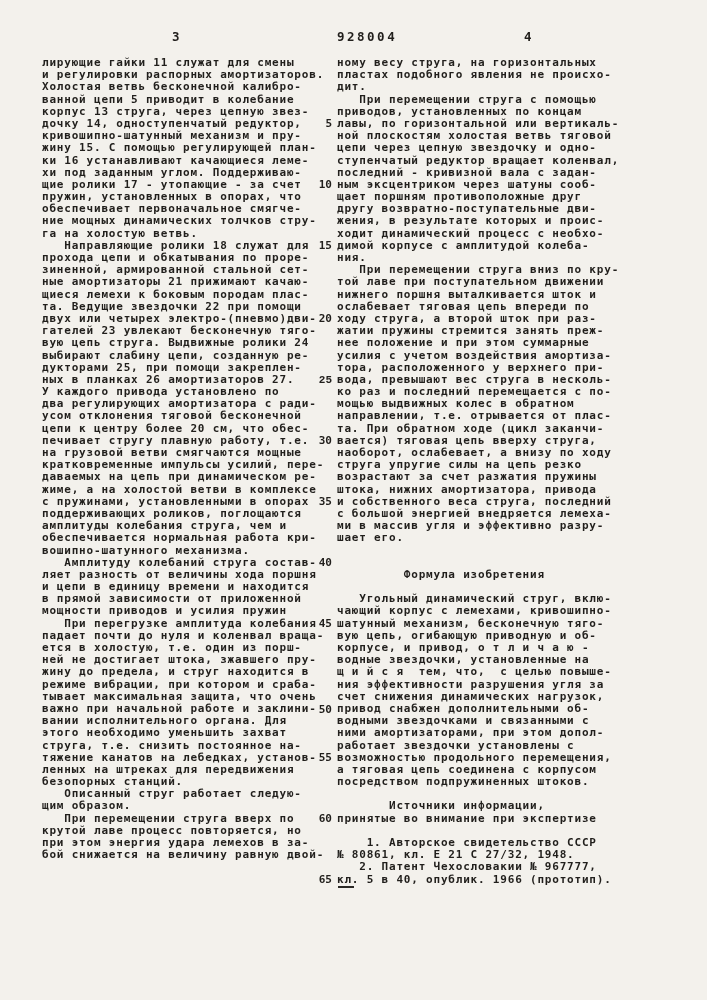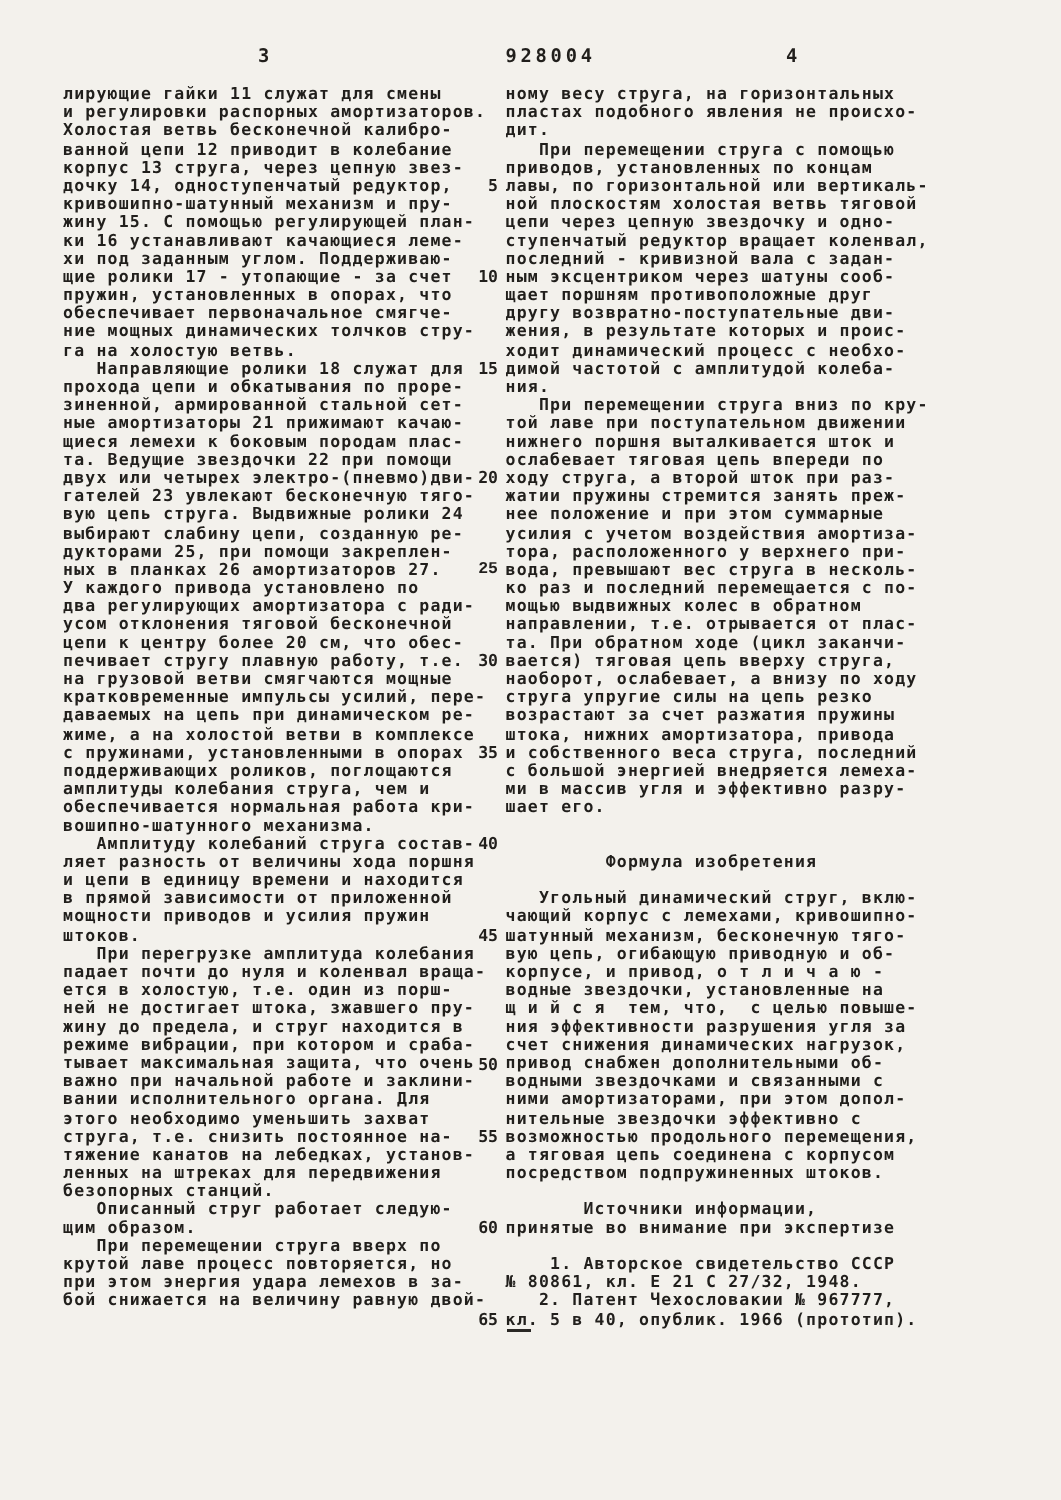--- a/index.html
+++ b/index.html
@@ -37,21 +37,21 @@
 <body>
 
 <div class="hdr" id="pg-left">3</div>
 <div class="hdr" id="patent-no">928004</div>
 <div class="hdr" id="pg-right">4</div>
 
 <div class="col" id="left-col">
     <div class="line">лирующие гайки 11 служат для смены</div>
     <div class="line">и регулировки распорных амортизаторов.</div>
     <div class="line">Холостая ветвь бесконечной калибро-</div>
-    <div class="line">ванной цепи 12 приводит в колебание</div>
+    <div class="line">ванной цепи 5 приводит в колебание</div>
     <div class="line">корпус 13 струга, через цепную звез-</div>
     <div class="line">дочку 14, одноступенчатый редуктор,</div>
     <div class="line">кривошипно-шатунный механизм и пру-</div>
     <div class="line">жину 15. С помощью регулирующей план-</div>
     <div class="line">ки 16 устанавливают качающиеся леме-</div>
     <div class="line">хи под заданным углом. Поддерживаю-</div>
     <div class="line">щие ролики 17 - утопающие - за счет</div>
     <div class="line">пружин, установленных в опорах, что</div>
     <div class="line">обеспечивает первоначальное смягче-</div>
     <div class="line">ние мощных динамических толчков стру-</div>
@@ -80,21 +80,20 @@
     <div class="line">с пружинами, установленными в опорах</div>
     <div class="line">поддерживающих роликов, поглощаются</div>
     <div class="line">амплитуды колебания струга, чем и</div>
     <div class="line">обеспечивается нормальная работа кри-</div>
     <div class="line">вошипно-шатунного механизма.</div>
     <div class="line">   Амплитуду колебаний струга состав-</div>
     <div class="line">ляет разность от величины хода поршня</div>
     <div class="line">и цепи в единицу времени и находится</div>
     <div class="line">в прямой зависимости от приложенной</div>
     <div class="line">мощности приводов и усилия пружин</div>
-    <div class="line">штоков.</div>
     <div class="line">   При перегрузке амплитуда колебания</div>
     <div class="line">падает почти до нуля и коленвал враща-</div>
     <div class="line">ется в холостую, т.е. один из порш-</div>
     <div class="line">ней не достигает штока, зжавшего пру-</div>
     <div class="line">жину до предела, и струг находится в</div>
     <div class="line">режиме вибрации, при котором и сраба-</div>
     <div class="line">тывает максимальная защита, что очень</div>
     <div class="line">важно при начальной работе и заклини-</div>
     <div class="line">вании исполнительного органа. Для</div>
     <div class="line">этого необходимо уменьшить захват</div>
@@ -118,21 +117,21 @@
     <div class="line">лавы, по горизонтальной или вертикаль-</div>
     <div class="line">ной плоскостям холостая ветвь тяговой</div>
     <div class="line">цепи через цепную звездочку и одно-</div>
     <div class="line">ступенчатый редуктор вращает коленвал,</div>
     <div class="line">последний - кривизной вала с задан-</div>
     <div class="line">ным эксцентриком через шатуны сооб-</div>
     <div class="line">щает поршням противоположные друг</div>
     <div class="line">другу возвратно-поступательные дви-</div>
     <div class="line">жения, в результате которых и проис-</div>
     <div class="line">ходит динамический процесс с необхо-</div>
-    <div class="line">димой частотой с амплитудой колеба-</div>
+    <div class="line">димой корпусе с амплитудой колеба-</div>
     <div class="line">ния.</div>
     <div class="line">   При перемещении струга вниз по кру-</div>
     <div class="line">той лаве при поступательном движении</div>
     <div class="line">нижнего поршня выталкивается шток и</div>
     <div class="line">ослабевает тяговая цепь впереди по</div>
     <div class="line">ходу струга, а второй шток при раз-</div>
     <div class="line">жатии пружины стремится занять преж-</div>
     <div class="line">нее положение и при этом суммарные</div>
     <div class="line">усилия с учетом воздействия амортиза-</div>
     <div class="line">тора, расположенного у верхнего при-</div>
@@ -159,21 +158,21 @@
     <div class="line">шатунный механизм, бесконечную тяго-</div>
     <div class="line">вую цепь, огибающую приводную и об-</div>
     <div class="line">корпусе, и привод, о т л и ч а ю -</div>
     <div class="line">водные звездочки, установленные на</div>
     <div class="line">щ и й с я  тем, что,  с целью повыше-</div>
     <div class="line">ния эффективности разрушения угля за</div>
     <div class="line">счет снижения динамических нагрузок,</div>
     <div class="line">привод снабжен дополнительными об-</div>
     <div class="line">водными звездочками и связанными с</div>
     <div class="line">ними амортизаторами, при этом допол-</div>
-    <div class="line">нительные звездочки эффективно с</div>
+    <div class="line">работает звездочки установлены с</div>
     <div class="line">возможностью продольного перемещения,</div>
     <div class="line">а тяговая цепь соединена с корпусом</div>
     <div class="line">посредством подпружиненных штоков.</div>
     <div class="line"></div>
     <div class="line">       Источники информации,</div>
     <div class="line">принятые во внимание при экспертизе</div>
     <div class="line"></div>
     <div class="line">    1. Авторское свидетельство СССР</div>
     <div class="line">№ 80861, кл. Е 21 С 27/32, 1948.</div>
     <div class="line">   2. Патент Чехословакии № 967777,</div>

